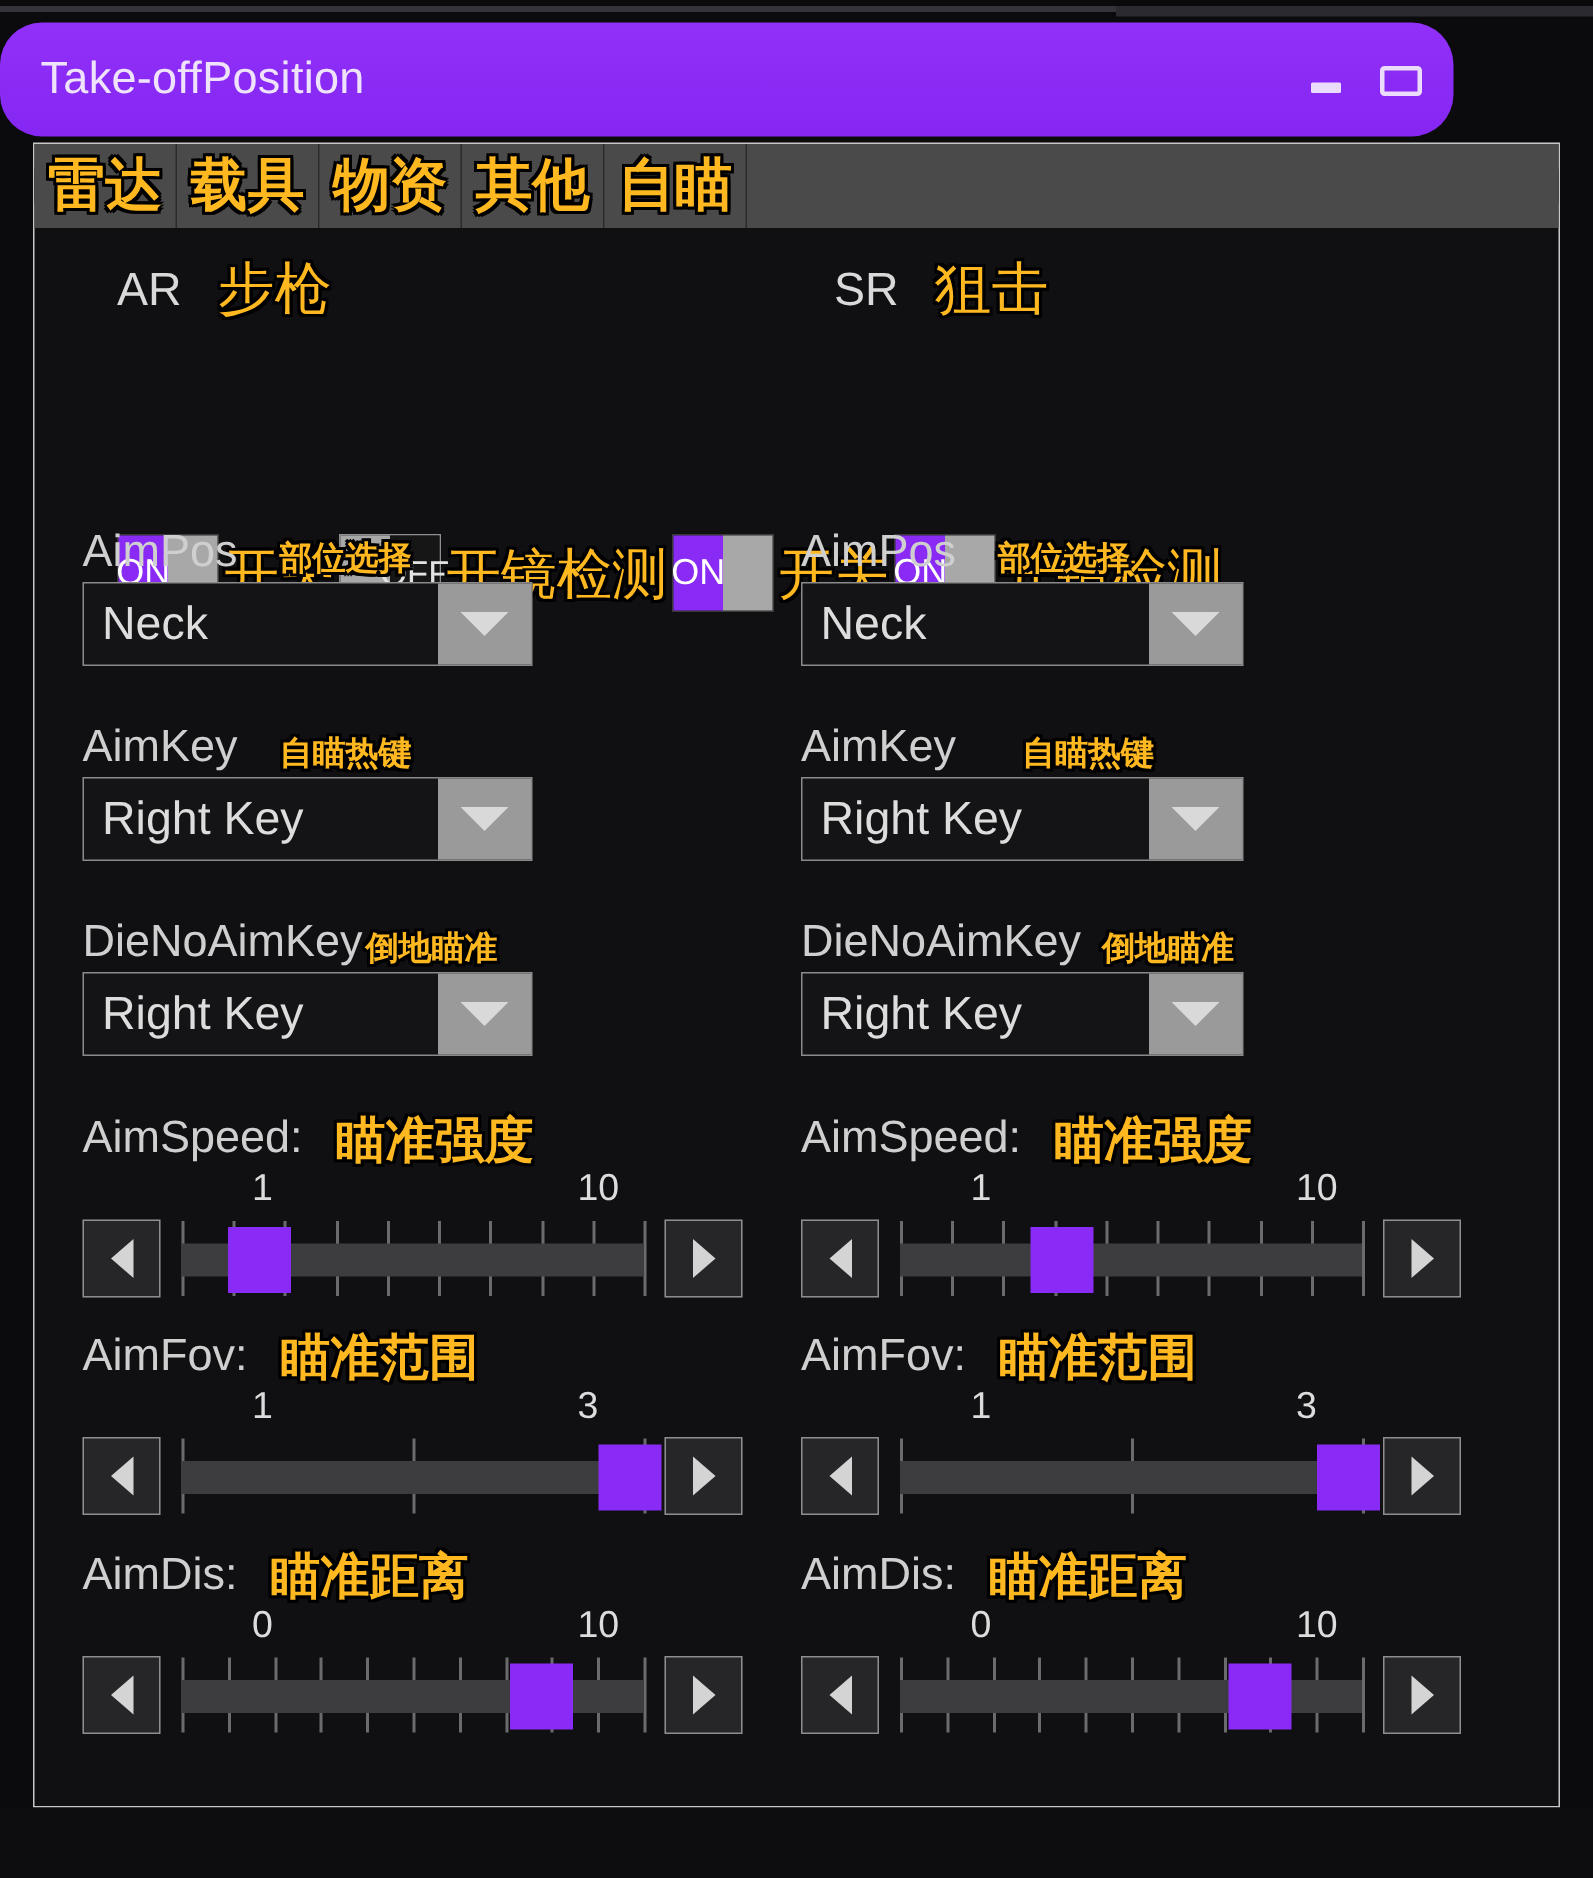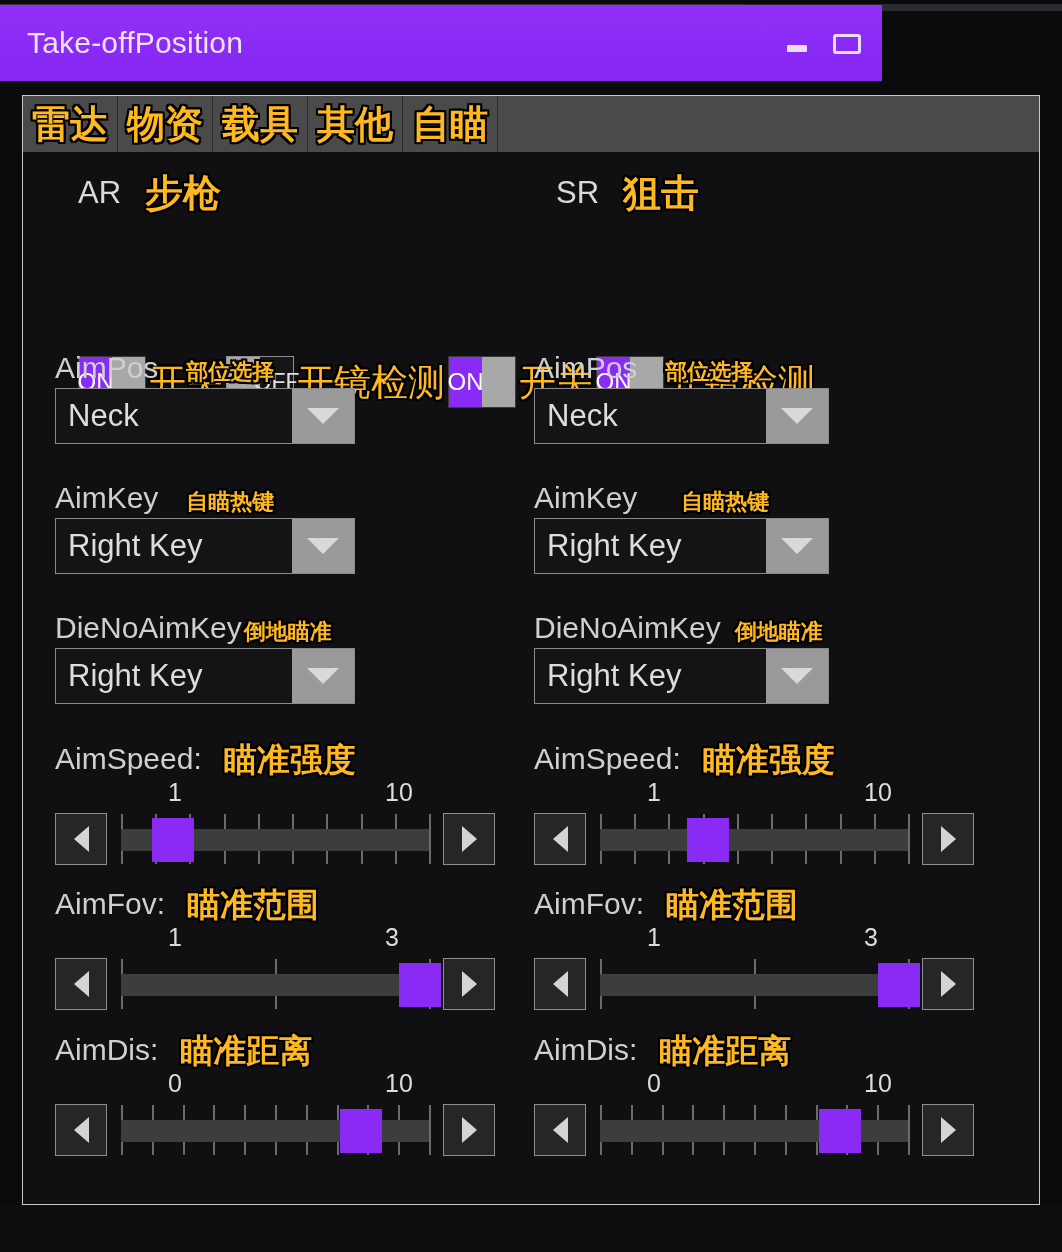--- a/index.html
+++ b/index.html
@@ -34,24 +34,25 @@
   #top-strip-left {
     position: absolute;
     left: 0; top: 0;
     width: 744px; height: 4px;
     background: #34343a;
   }
 
   
   #title-bar {
     position: absolute;
-    left: 0; top: 1px;
-    width: 882px;
+    left: 0; top: 11px;
+    width: 969px;
     height: 76px;
     background: linear-gradient(180deg,#9130f8 0%, #8a2bf5 55%, #8526f2 100%);
+    border-radius: 28px;
   }
   #title-text {
     position: absolute;
     left: 27px;
     top: 50%;
     transform: translateY(-50%);
     font-size: 30px;
     color: #efe3fb;
     letter-spacing: 0.2px;
     white-space: nowrap;
@@ -139,21 +140,21 @@
     display: flex;
     align-items: center;
   }
   .weapon-code {
     font-size: 31px;
     color: #d9d9d9;
     white-space: nowrap;
   }
   .cn {
     font-size: 38px;
-    font-weight: bold;
+    font-weight: normal;
     color: #ffb81f;
     text-shadow:
        2px 0 0 #000, -2px 0 0 #000, 0 2px 0 #000, 0 -2px 0 #000,
        2px 2px 0 #000, -2px -2px 0 #000, 2px -2px 0 #000, -2px 2px 0 #000;
     line-height: 1;
     white-space: nowrap;
   }
 
   
   #toggle-row {
@@ -402,24 +403,24 @@
     </div>
   </div>
 
   <div id="content-panel">
 
     <div id="tab-bar">
       <div class="tab">
         <span class="tab-label">雷达</span>
       </div>
       <div class="tab">
+        <span class="tab-label">载具</span>
+      </div>
+      <div class="tab">
         <span class="tab-label">物资</span>
-      </div>
-      <div class="tab">
-        <span class="tab-label">载具</span>
       </div>
       <div class="tab">
         <span class="tab-label">其他</span>
       </div>
       <div class="tab">
         <span class="tab-label">自瞄</span>
       </div>
       <div id="tab-filler"></div>
     </div>
 

